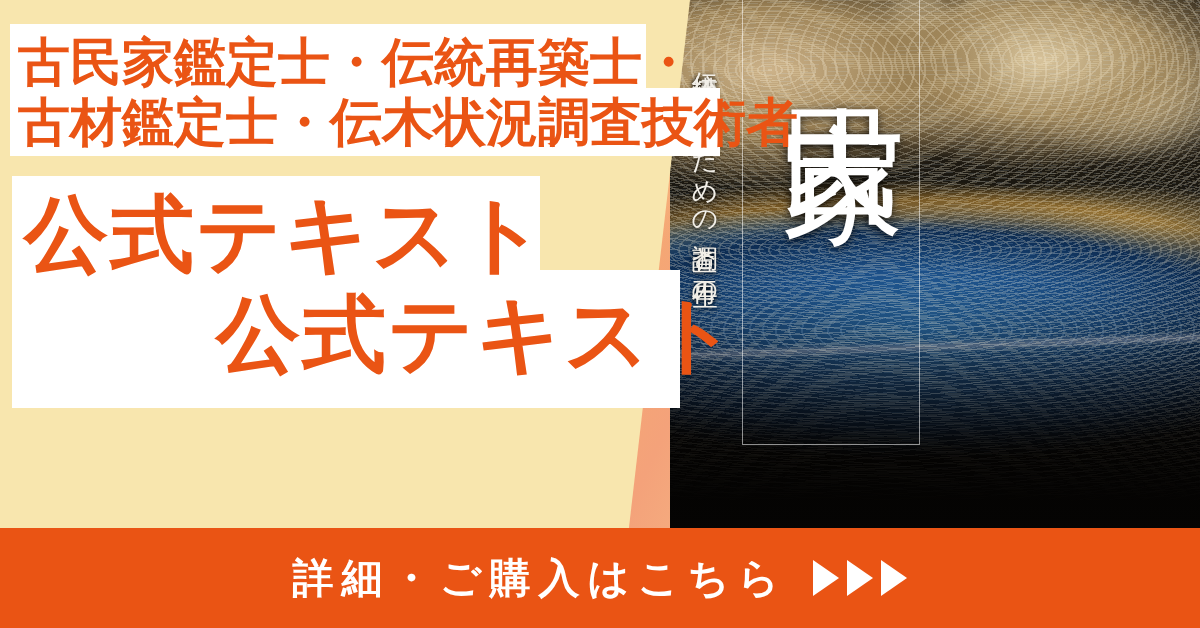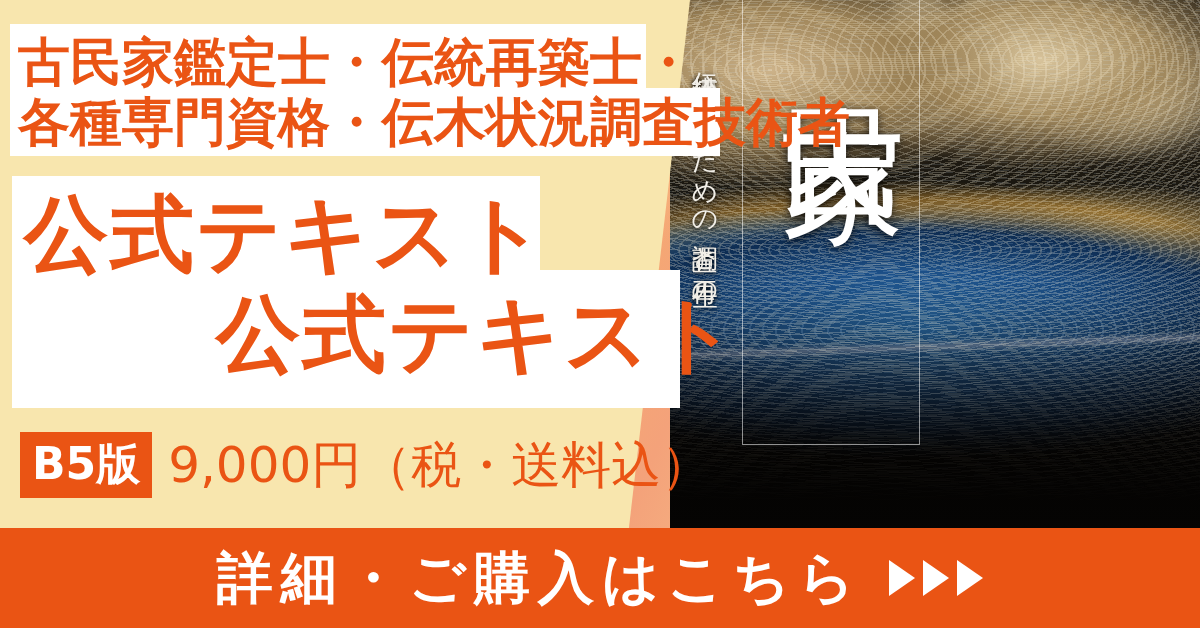--- a/index.html
+++ b/index.html
@@ -132,21 +132,21 @@
     color:#ea5414;font-size:50px;font-weight:400;line-height:1;white-space:nowrap;
   }
 
   
   .cta-bar{
     position:absolute;left:0;bottom:0;width:1200px;height:100px;
     background:#ea5414;
     display:flex;align-items:center;justify-content:center;gap:26px;
   }
   .cta-text{
-    color:#ffffff;font-size:56px;font-weight:700;line-height:1;
+    color:#ffffff;font-size:41px;font-weight:700;line-height:1;
     letter-spacing:8px;white-space:nowrap;
   }
   .cta-arrows{display:flex;align-items:center;gap:8px;}
   .arrow{
     width:0;height:0;
     border-left:26px solid #ffffff;
     border-top:18px solid transparent;
     border-bottom:18px solid transparent;
   }
 </style>
@@ -167,29 +167,25 @@
 
   <div class="cream-slab"></div>
 
   <div class="card card-top"></div>
   <div class="card card-top2"></div>
   <div class="card card-mid"></div>
   <div class="card card-mid2"></div>
 
   <div class="line-wrap">
     <div class="heading h-line1">古民家鑑定士・伝統再築士・</div>
-    <div class="heading h-line2">各種専門資格・伝木状況調査技術者</div>
+    <div class="heading h-line2">古材鑑定士・伝木状況調査技術者</div>
     <div class="big big-1">公式テキスト</div>
     <div class="big big-2">公式テキスト</div>
   </div>
 
-  <div class="price-row">
-    <div class="badge">B5版</div>
-    <div class="price">9,000円（税・送料込）</div>
-  </div>
 
   <div class="cta-bar">
     <span class="cta-text">詳細・ご購入はこちら</span>
     <span class="cta-arrows">
       <span class="arrow"></span>
       <span class="arrow"></span>
       <span class="arrow"></span>
     </span>
   </div>
 

